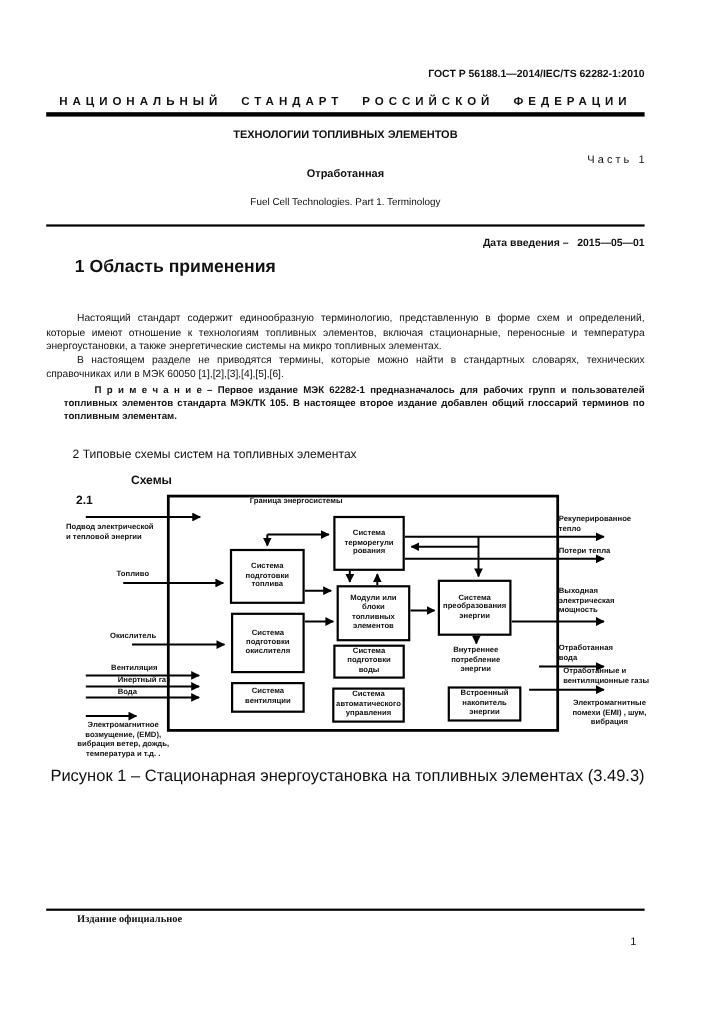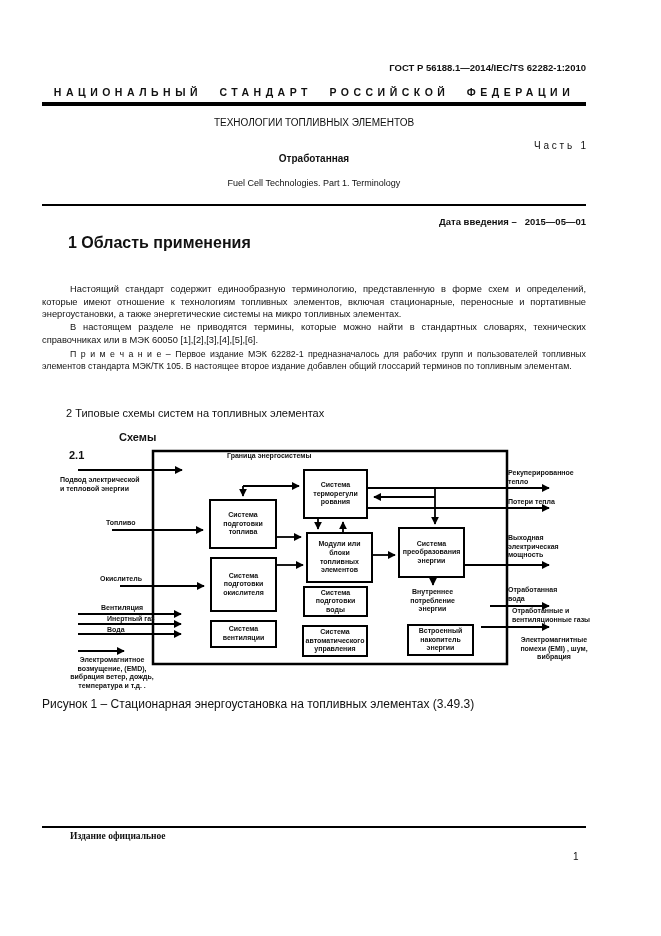--- a/index.html
+++ b/index.html
@@ -9,41 +9,41 @@
     margin:0 auto;
   }
   .abs{position:absolute;}
   .ctr{text-align:center;}
   .rule{position:absolute; background:#000;}
   
   .doc-number{top:62px; right:75px; font-size:9.5px; font-weight:bold;}
   .std-type{top:86px; left:42px; width:544px; text-align:center; font-size:10.5px; font-weight:bold;
             letter-spacing:4.5px; word-spacing:10px; white-space:nowrap;}
   .rule-thick{left:42px; width:544px; top:102px; height:4px;}
-  .title-main{top:117px; left:42px; width:544px; font-size:10px; font-weight:normal; text-align:center;}
+  .title-main{top:117px; left:42px; width:544px; font-size:10px; font-weight:bold; text-align:center;}
   .part-label{top:140px; left:42px; width:544px; font-size:10px; font-weight:normal; text-align:right; white-space:pre;}
   .part-title{top:153px; left:42px; width:544px; font-size:10px; font-weight:bold; text-align:center;}
   .title-en{top:178px; left:42px; width:544px; font-size:9px; text-align:center;}
   .rule-thin{left:42px; width:544px; top:204px; height:2px;}
   .eff-date{top:216px; right:75px; font-size:9.5px; font-weight:bold; white-space:pre;}
   
   .h1{top:234px; left:68px; font-size:16px; font-weight:bold;}
   .bodytext{top:283px; left:42px; width:544px;}
   .para{font-size:9.3px; line-height:12.7px; text-align:justify; text-indent:28px; margin:0;}
-  .note{font-size:8.8px; line-height:12.2px; text-align:justify; text-indent:28px; margin:1px 0 0 0;}
+  .note{font-size:8.8px; line-height:12.2px; text-align:justify; text-indent:28px; margin:1px 0 0 16px;font-weight:bold;}
   .h2{top:407px; left:66px; font-size:11px; font-weight:normal;}
   .h2sub{top:431px; left:69px; font-size:11px; font-weight:bold; display:flex;}
   .h2sub .num{width:50px;margin-top:18px;}
   
   .dsvg{position:absolute; left:0; top:448px; z-index:1;}
   .dbox{position:absolute; z-index:2; box-sizing:border-box; border:2px solid #000; background:#fff;
         display:flex; align-items:center; justify-content:center; text-align:center;
         font-size:7px; line-height:8.6px; font-weight:bold; white-space:pre-line;}
   .dlab{position:absolute; z-index:3; font-size:7px; line-height:8.6px; font-weight:bold; white-space:pre-line;}
-  .caption{top:697px; left:42px; width:544px; text-align:left; font-size:12px;}
+  .caption{top:697px; left:42px; width:544px; text-align:right; font-size:15px;}
   
   .rule-foot{left:42px; width:544px; top:826px; height:2px;}
   .edition{top:831px; left:70px; font-size:9.5px; font-weight:bold;font-family:Liberation Serif, serif;}
   .pagenum{top:851px; left:573px; font-size:10px;}
 </style>
 </head>
 <body>
 
 <div class="page">
 
@@ -52,21 +52,21 @@
   <div class="rule rule-thick"></div>
   <div class="abs title-main">ТЕХНОЛОГИИ ТОПЛИВНЫХ ЭЛЕМЕНТОВ</div>
   <div class="abs part-label">Ч а с т ь   1</div>
   <div class="abs part-title">Отработанная</div>
   <div class="abs title-en">Fuel Cell Technologies. Part 1. Terminology</div>
   <div class="rule rule-thin"></div>
   <div class="abs eff-date">Дата введения –   2015—05—01</div>
 
   <div class="abs h1">1 Область применения</div>
   <div class="abs bodytext">
-    <p class="para">Настоящий стандарт содержит единообразную терминологию, представленную в форме схем и определений, которые имеют отношение к технологиям топливных элементов, включая стационарные, переносные и портативные энергоустановки, а также энергетические системы на микро топливных элементах.</p>
+    <p class="para">Настоящий стандарт содержит единообразную терминологию, представленную в форме схем и определений, которые имеют отношение к технологиям топливных элементов, включая стационарные, переносные и температура энергоустановки, а также энергетические системы на микро топливных элементах.</p>
     <p class="para">В настоящем разделе не приводятся термины, которые можно найти в стандартных словарях, технических справочниках или в МЭК 60050 [1],[2],[3],[4],[5],[6].</p>
     <p class="note">П р и м е ч а н и е  –  Первое издание МЭК 62282-1 предназначалось для рабочих групп и пользователей топливных элементов стандарта МЭК/ТК 105. В настоящее второе издание добавлен общий глоссарий терминов по топливным элементам.</p>
   </div>
 
   <div class="abs h2">2 Типовые схемы  систем на топливных элементах</div>
   <div class="abs h2sub">
     <span class="num">2.1</span>
     <span>Схемы</span>
   </div>
 

